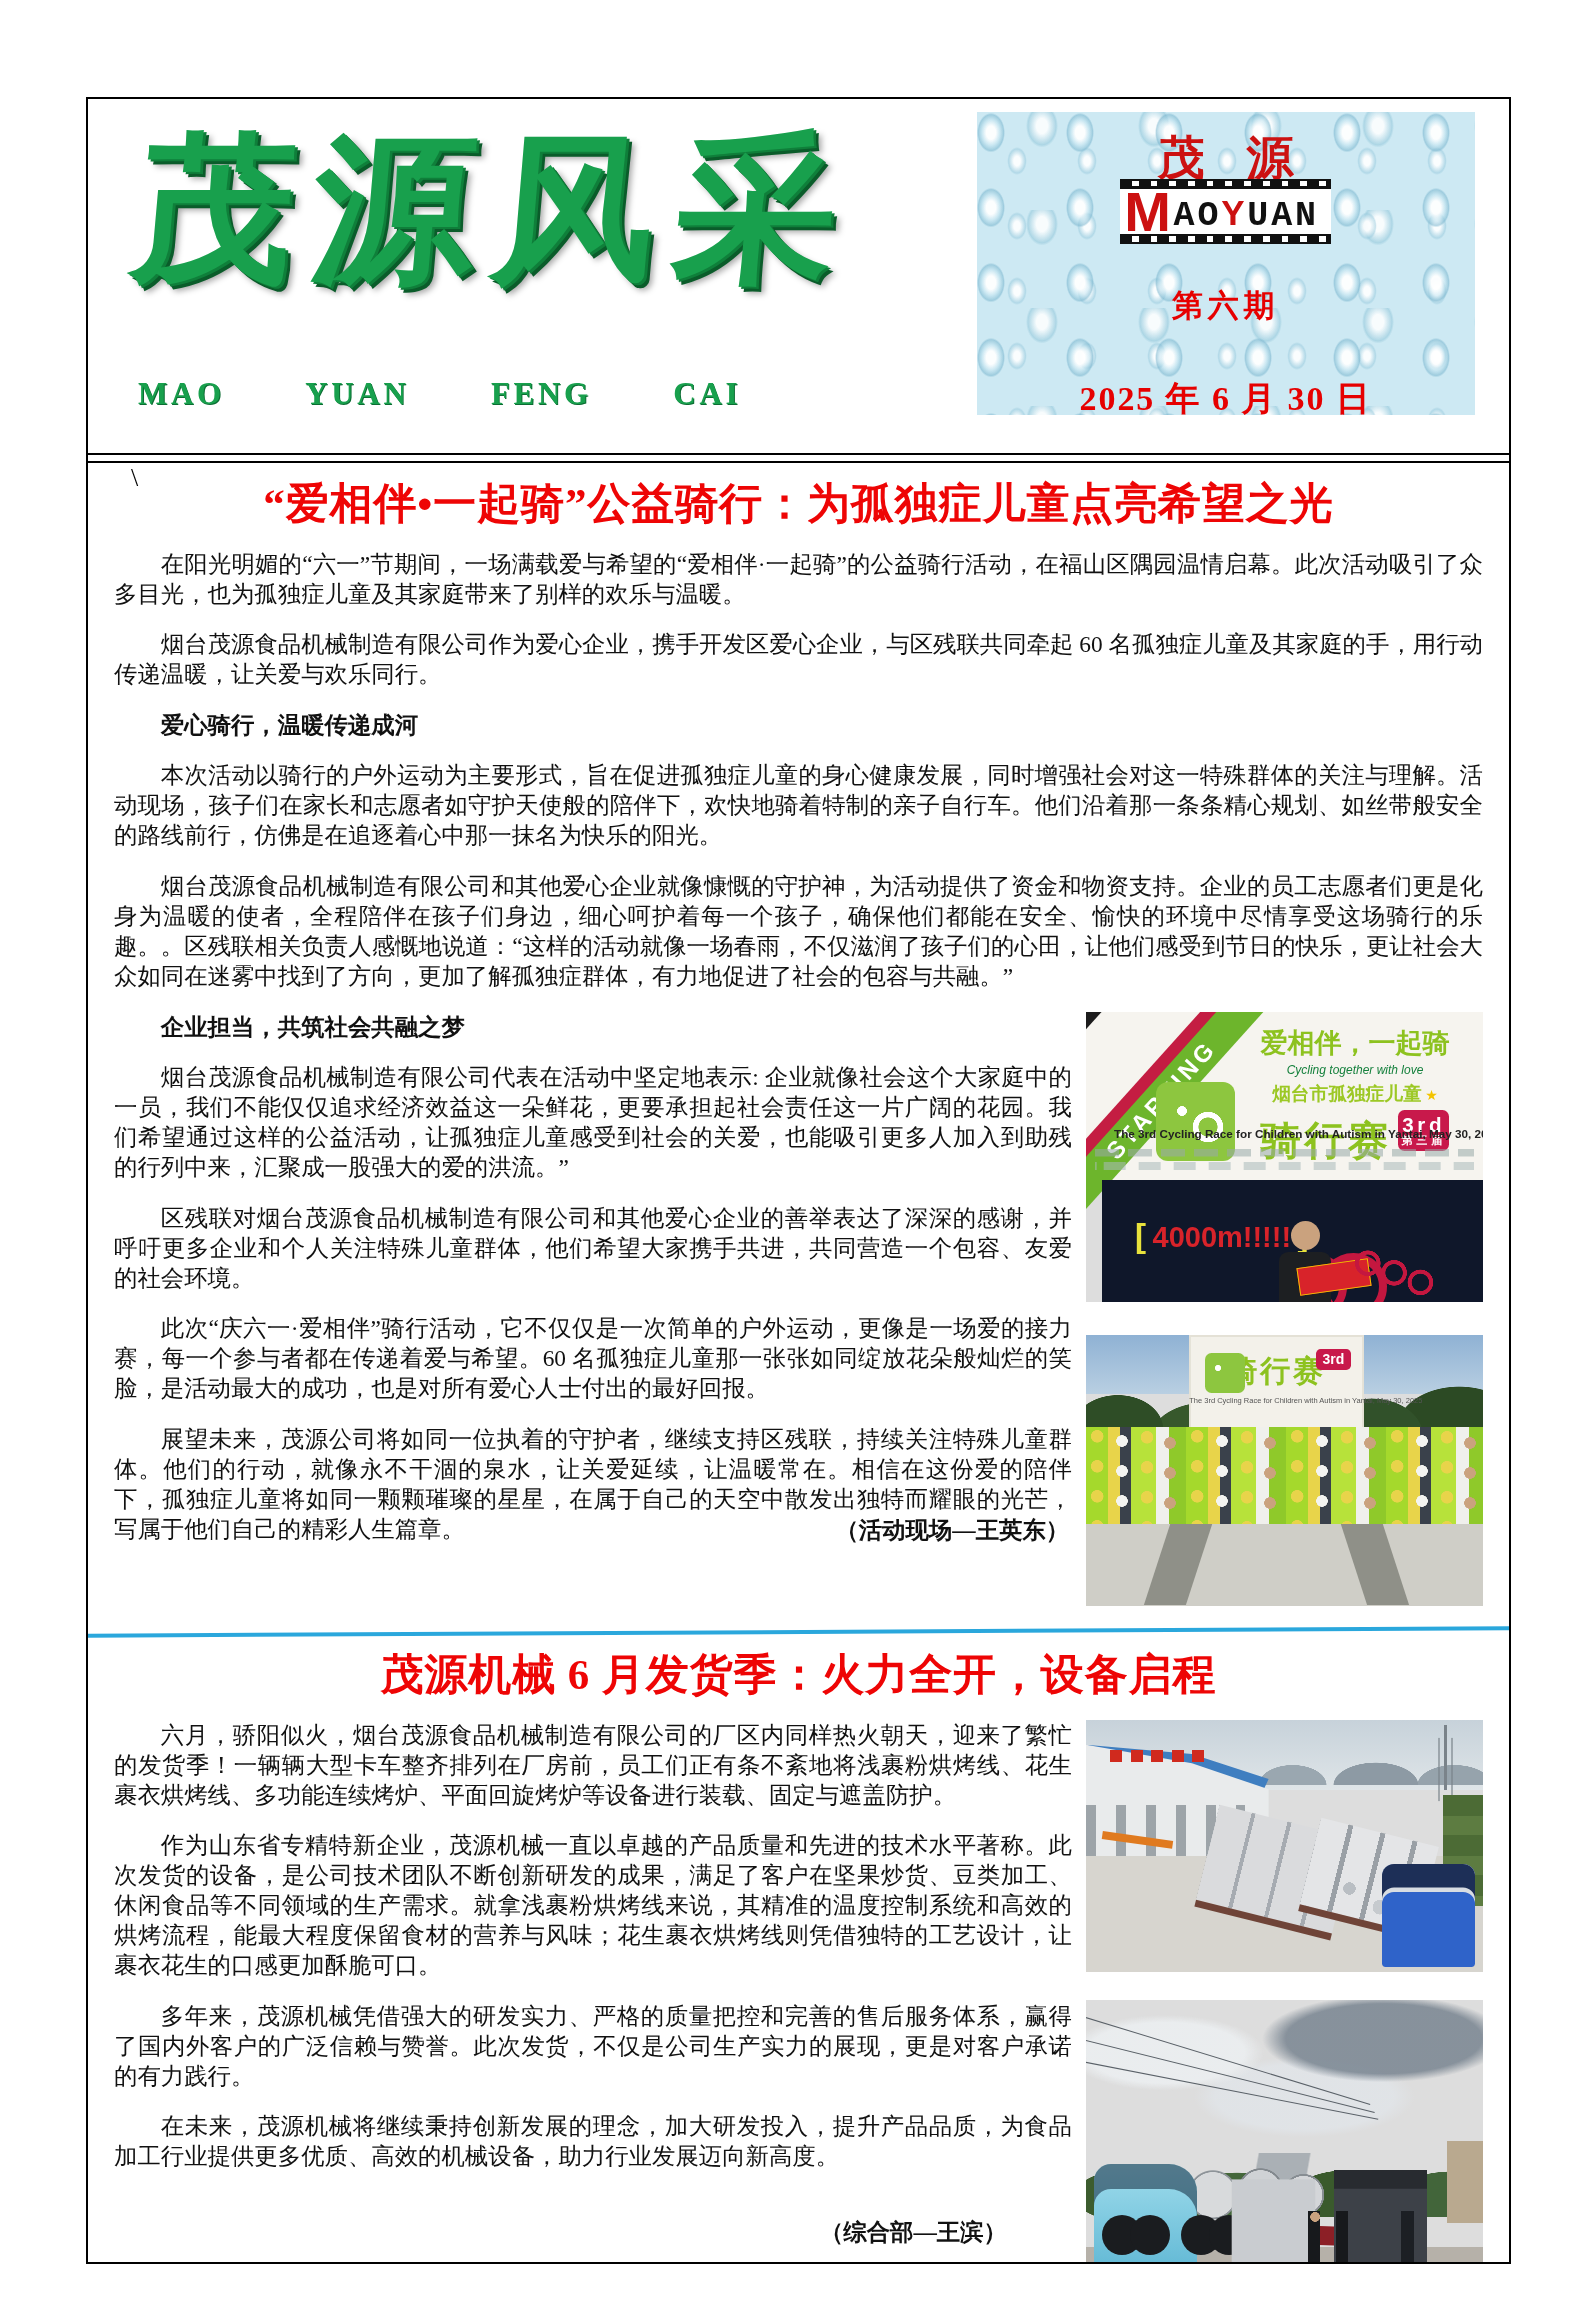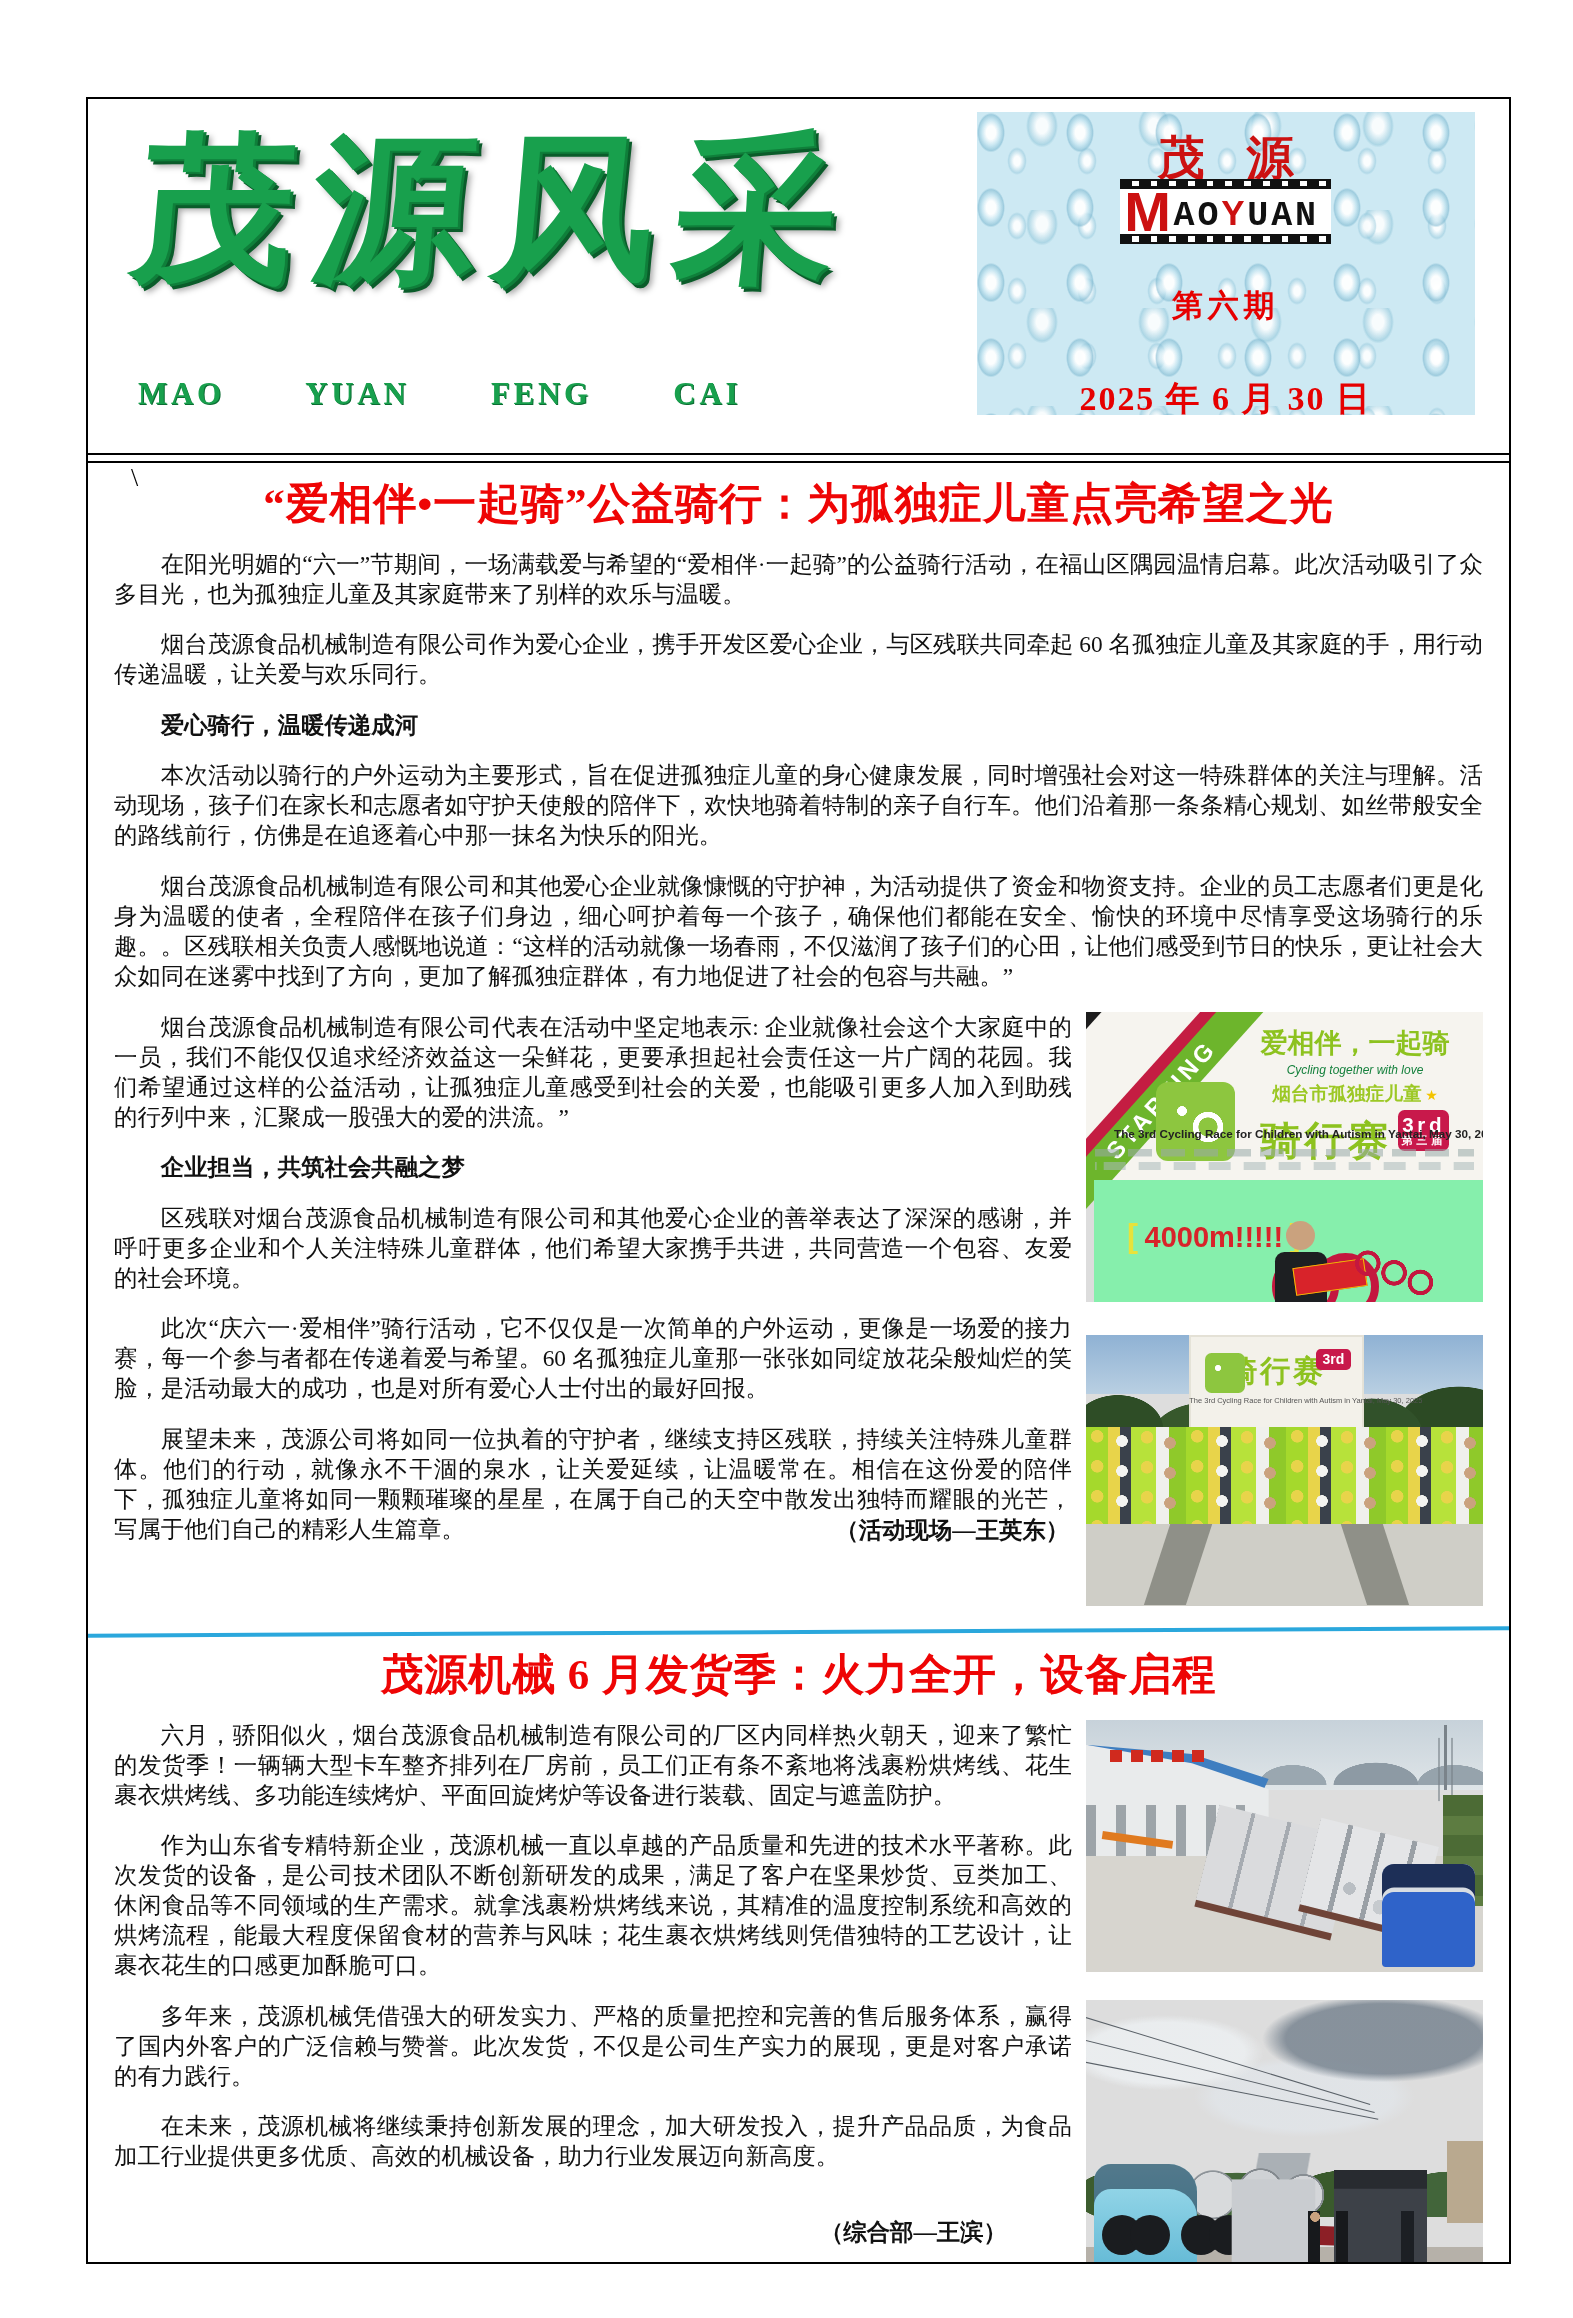--- a/index.html
+++ b/index.html
@@ -81,21 +81,21 @@
   .p1-badge{display:inline-block;vertical-align:9.3px;margin-left:6.5px;width:51px;background:#c8194b;
             border-radius:6.5px;padding:3.7px 0;line-height:1.05;}
   .p1-badge b{display:block;color:#fff;font-size:20.6px;}
   .p1-badge i{display:block;color:#fff;font-style:normal;font-size:11.2px;}
   .p1-cap{position:absolute;left:28px;bottom:40px;width:341px;text-align:center;font-size:11.7px;
           font-weight:bold;color:#222;font-family:"Liberation Sans",sans-serif;white-space:nowrap;}
   .p1-sponsors{position:absolute;left:9.3px;bottom:8.4px;right:9.3px;height:24px;opacity:.55;
           background:repeating-linear-gradient(90deg,#9aa 0 24px,transparent 24px 33px),
                      repeating-linear-gradient(90deg,transparent 0 3.7px,#abb 3.7px 26px,transparent 26px 35px);
           background-size:100% 7.5px,100% 7.5px;background-position:0 1.9px,4.7px 15px;background-repeat:repeat-x;}
-  .p1-stage{position:absolute;left:8px;right:0;bottom:0;height:42%;background:#86efac;text-align:center;}
+  .p1-stage{position:absolute;left:16px;right:0;bottom:0;height:42%;background:#0f172a;text-align:center;}
   .p1-dist{position:absolute;left:33px;top:37px;font-size:29px;font-weight:bold;color:#d8232a;
            font-family:"Liberation Sans",sans-serif;}
   .p1-dist::before{content:"[";color:#e8e23c;margin-right:6.5px;font-size:33px;}
   .p1-dist::after{content:"]";color:#e8e23c;margin-left:6.5px;font-size:33px;}
   .p1-bike{position:absolute;left:178px;bottom:-18.7px;width:107px;height:70px;}
   .p1-bike::before,.p1-bike::after{content:"";position:absolute;bottom:0;width:51px;height:51px;
            border:8.4px solid #c4173f;border-radius:50%;}
   .p1-bike::before{left:0;} .p1-bike::after{right:0;}
   .p1-person{position:absolute;left:46%;top:34%;width:56px;height:173px;}
   .p1-person .head{width:29px;height:29px;border-radius:50%;background:#caa27e;margin:0 auto;}
@@ -229,22 +229,22 @@
     <section>
       <h1 class="art-title">“爱相伴•一起骑”公益骑行：为孤独症儿童点亮希望之光</h1>
       <p class="body">在阳光明媚的“六一”节期间，一场满载爱与希望的“爱相伴·一起骑”的公益骑行活动，在福山区隅园温情启幕。此次活动吸引了众多目光，也为孤独症儿童及其家庭带来了别样的欢乐与温暖。</p>
       <p class="body">烟台茂源食品机械制造有限公司作为爱心企业，携手开发区爱心企业，与区残联共同牵起 60 名孤独症儿童及其家庭的手，用行动传递温暖，让关爱与欢乐同行。</p>
       <p class="body sub">爱心骑行，温暖传递成河</p>
       <p class="body">本次活动以骑行的户外运动为主要形式，旨在促进孤独症儿童的身心健康发展，同时增强社会对这一特殊群体的关注与理解。活动现场，孩子们在家长和志愿者如守护天使般的陪伴下，欢快地骑着特制的亲子自行车。他们沿着那一条条精心规划、如丝带般安全的路线前行，仿佛是在追逐着心中那一抹名为快乐的阳光。</p>
       <p class="body">烟台茂源食品机械制造有限公司和其他爱心企业就像慷慨的守护神，为活动提供了资金和物资支持。企业的员工志愿者们更是化身为温暖的使者，全程陪伴在孩子们身边，细心呵护着每一个孩子，确保他们都能在安全、愉快的环境中尽情享受这场骑行的乐趣。。区残联相关负责人感慨地说道：“这样的活动就像一场春雨，不仅滋润了孩子们的心田，让他们感受到节日的快乐，更让社会大众如同在迷雾中找到了方向，更加了解孤独症群体，有力地促进了社会的包容与共融。”</p>
 
       <div class="row">
         <div class="col-text">
+          <p class="body sub">企业担当，共筑社会共融之梦</p>
           <p class="body">烟台茂源食品机械制造有限公司代表在活动中坚定地表示: 企业就像社会这个大家庭中的一员，我们不能仅仅追求经济效益这一朵鲜花，更要承担起社会责任这一片广阔的花园。我们希望通过这样的公益活动，让孤独症儿童感受到社会的关爱，也能吸引更多人加入到助残的行列中来，汇聚成一股强大的爱的洪流。”</p>
-          <p class="body sub">企业担当，共筑社会共融之梦</p>
           <p class="body">区残联对烟台茂源食品机械制造有限公司和其他爱心企业的善举表达了深深的感谢，并呼吁更多企业和个人关注特殊儿童群体，他们希望大家携手共进，共同营造一个包容、友爱的社会环境。</p>
           <p class="body">此次“庆六一·爱相伴”骑行活动，它不仅仅是一次简单的户外运动，更像是一场爱的接力赛，每一个参与者都在传递着爱与希望。60 名孤独症儿童那一张张如同绽放花朵般灿烂的笑脸，是活动最大的成功，也是对所有爱心人士付出的最好回报。</p>
           <p class="body">展望未来，茂源公司将如同一位执着的守护者，继续支持区残联，持续关注特殊儿童群体。他们的行动，就像永不干涸的泉水，让关爱延续，让温暖常在。相信在这份爱的陪伴下，孤独症儿童将如同一颗颗璀璨的星星，在属于自己的天空中散发出独特而耀眼的光芒，写属于他们自己的精彩人生篇章。</p>
           <div class="attr">（活动现场—王英东）</div>
         </div>
 
         <div class="col-photos">
           <figure class="photo photo1">
             <div class="p1-bb">
               <div class="p1-lanes">7 6 5 4</div>

